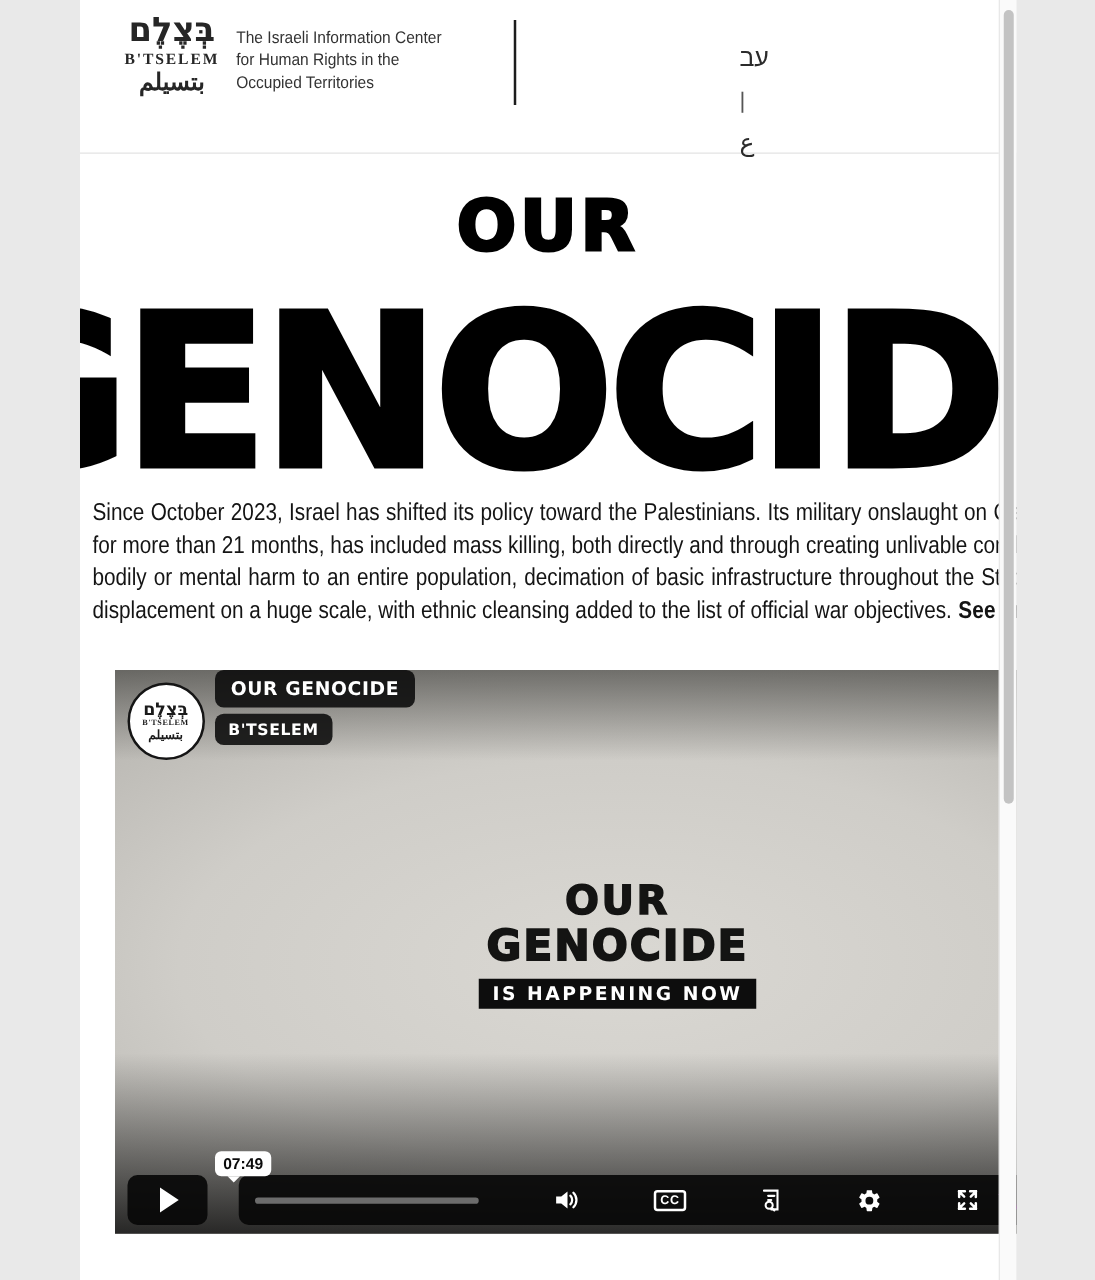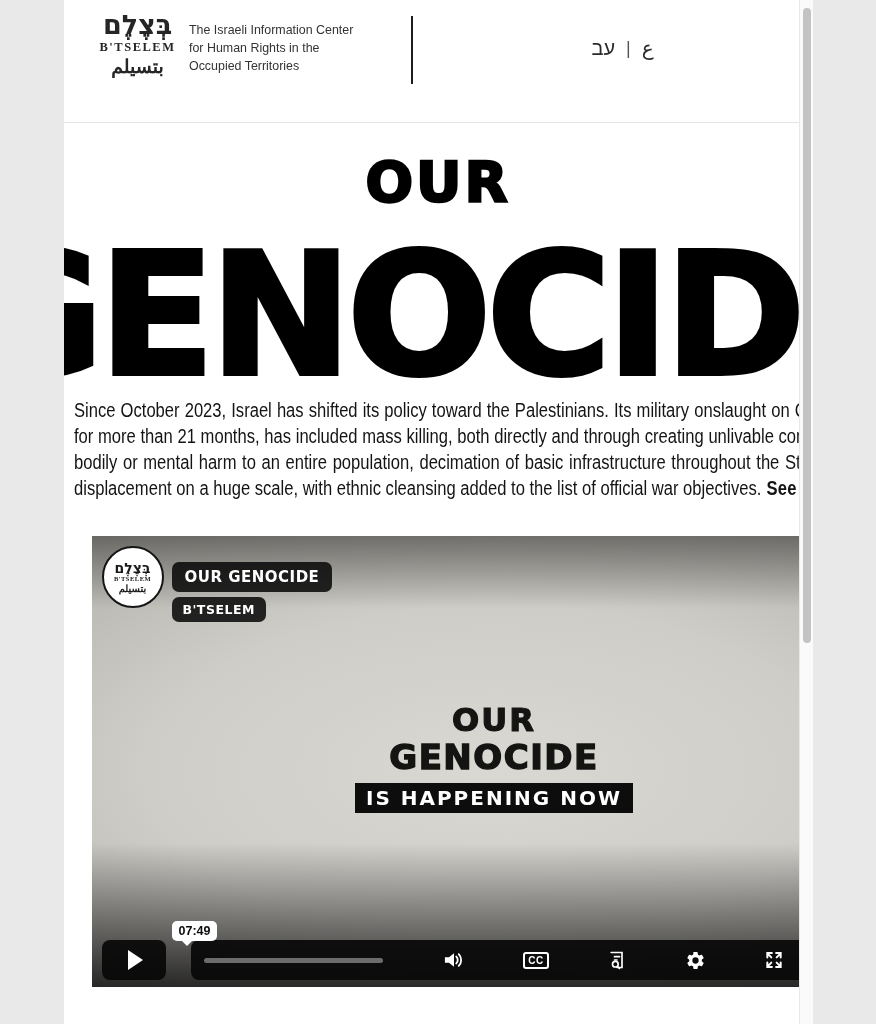--- a/index.html
+++ b/index.html
@@ -21,22 +21,22 @@
     border-bottom:1px solid #e4e4e4; z-index:5; }
   .logo { position:absolute; left:28px; top:10px; width:92px; text-align:center;
     color:#262626; cursor:pointer; }
   .logo-he { font-family:"DejaVu Sans", sans-serif; font-weight:bold; font-size:27px; line-height:30px; }
   .logo-en { font-family:"Liberation Serif", serif; font-weight:bold; font-size:12.5px;
     letter-spacing:1.5px; line-height:15px; }
   .logo-ar { font-size:19px; line-height:24px; font-weight:bold; }
   .tagline { position:absolute; left:125px; top:21px; font-size:13.5px; line-height:18px;
     color:#333; transform:scaleX(.92); transform-origin:0 0; }
   .v-divider { position:absolute; left:347px; top:16px; width:2px; height:68px; background:#1c1c1c; }
-  .langs { position:absolute; left:528px; top:36px; display:flex; align-items:center;
-    gap:11px; font-size:20px; color:#2b2b2b; }
+  .langs { position:absolute; left:528px; top:36px; display:flex; 
+    gap:11px; font-size:20px; color:#2b2b2b;flex-direction:column; }
   .langs .lang { cursor:pointer; }
   .langs .sep { color:#555; font-size:18px; }
   .hamburger { position:absolute; left:816px; top:44px; width:20px; height:16px;
     display:flex; flex-direction:column; justify-content:space-between; cursor:pointer; }
   .hamburger span { display:block; height:3px; background:#1f1f1f; border-radius:1px; }
 
   
   .hero-our { margin-top:30px; height:58px; text-align:center;
     font-family:"DejaVu Sans", sans-serif; font-weight:bold; font-size:56px; line-height:58px;
     letter-spacing:3px; color:#000; -webkit-text-stroke:2.5px #000; }
@@ -58,40 +58,40 @@
       linear-gradient(180deg, rgba(45,45,42,.55) 0%, rgba(45,45,42,0) 16%, rgba(0,0,0,0) 68%, rgba(8,8,8,.82) 100%),
       radial-gradient(115% 95% at 50% 52%, #dad8d3 0%, #cfcdc8 38%, #b6b4af 66%, #8d8c87 88%, #6b6a66 100%);
   }
   .vp-avatar { position:absolute; left:10px; top:10px; width:62px; height:62px; border-radius:50%;
     background:#fff; border:2px solid #151515; display:flex; flex-direction:column;
     align-items:center; justify-content:center; text-align:center; color:#1b1b1b; cursor:pointer; }
   .vp-avatar .a-he { font-family:"DejaVu Sans", sans-serif; font-weight:bold; font-size:14px; line-height:14px; }
   .vp-avatar .a-en { font-family:"Liberation Serif", serif; font-weight:bold; font-size:6.5px;
     letter-spacing:.5px; line-height:8px; }
   .vp-avatar .a-ar { font-size:10px; line-height:11px; font-weight:bold; }
-  .vp-badges { position:absolute; left:80px; top:26px; }
+  .vp-badges { position:absolute; left:80px; top:0; }
   .vp-title-badge { display:inline-block; background:rgba(10,10,10,.88); color:#fff;
     font-family:"DejaVu Sans", sans-serif; font-weight:bold; font-size:15px; letter-spacing:.5px;
     padding:6px 13px; border-radius:7px; cursor:pointer; }
   .vp-byline-badge { display:block; margin-top:5px; }
   .vp-byline-badge span { display:inline-block; background:rgba(10,10,10,.88); color:#fff;
     font-family:"DejaVu Sans", sans-serif; font-weight:bold; font-size:12.5px; letter-spacing:.5px;
     padding:5px 11px; border-radius:7px; cursor:pointer; }
   .vp-actions { position:absolute; right:11px; top:10px; display:flex; flex-direction:column; gap:14px; }
   .vp-action { width:33px; height:33px; border-radius:8px; background:rgba(10,10,10,.88);
     display:flex; align-items:center; justify-content:center; cursor:pointer; }
   .vp-action svg { display:block; }
 
   .vp-center { position:absolute; left:0; right:0; top:166px; text-align:center; color:#141413; }
   .vpc-our { font-family:"DejaVu Sans", sans-serif; font-weight:bold; font-size:32px; line-height:36px;
     letter-spacing:2px; -webkit-text-stroke:1.2px #141413; }
   .vpc-genocide { font-family:"DejaVu Sans", sans-serif; font-weight:bold; font-size:34px; line-height:38px;
     letter-spacing:1.5px; -webkit-text-stroke:1.4px #141413; }
   .vpc-badge { display:inline-block; margin-top:7px; background:#0d0d0d; color:#fff;
-    font-family:"DejaVu Sans", sans-serif; font-weight:bold; font-size:20px; letter-spacing:2px;
+    font-family:"DejaVu Sans", sans-serif; font-weight:bold; font-size:15px; letter-spacing:2px;
     padding:3px 11px; }
 
   .vp-controls { position:absolute; left:10px; right:11px; bottom:7px; height:40px;
     display:flex; gap:25px; }
   .vp-play { width:64px; height:40px; background:rgba(8,8,8,.92); border-radius:8px;
     display:flex; align-items:center; justify-content:center; cursor:pointer; }
   .vp-play .tri { width:0; height:0; border-left:15px solid #fff;
     border-top:10px solid transparent; border-bottom:10px solid transparent; margin-left:4px; }
   .vp-bar { position:relative; flex:1; height:40px; background:rgba(8,8,8,.92); border-radius:8px;
     display:flex; align-items:center; padding:0 13px; }

